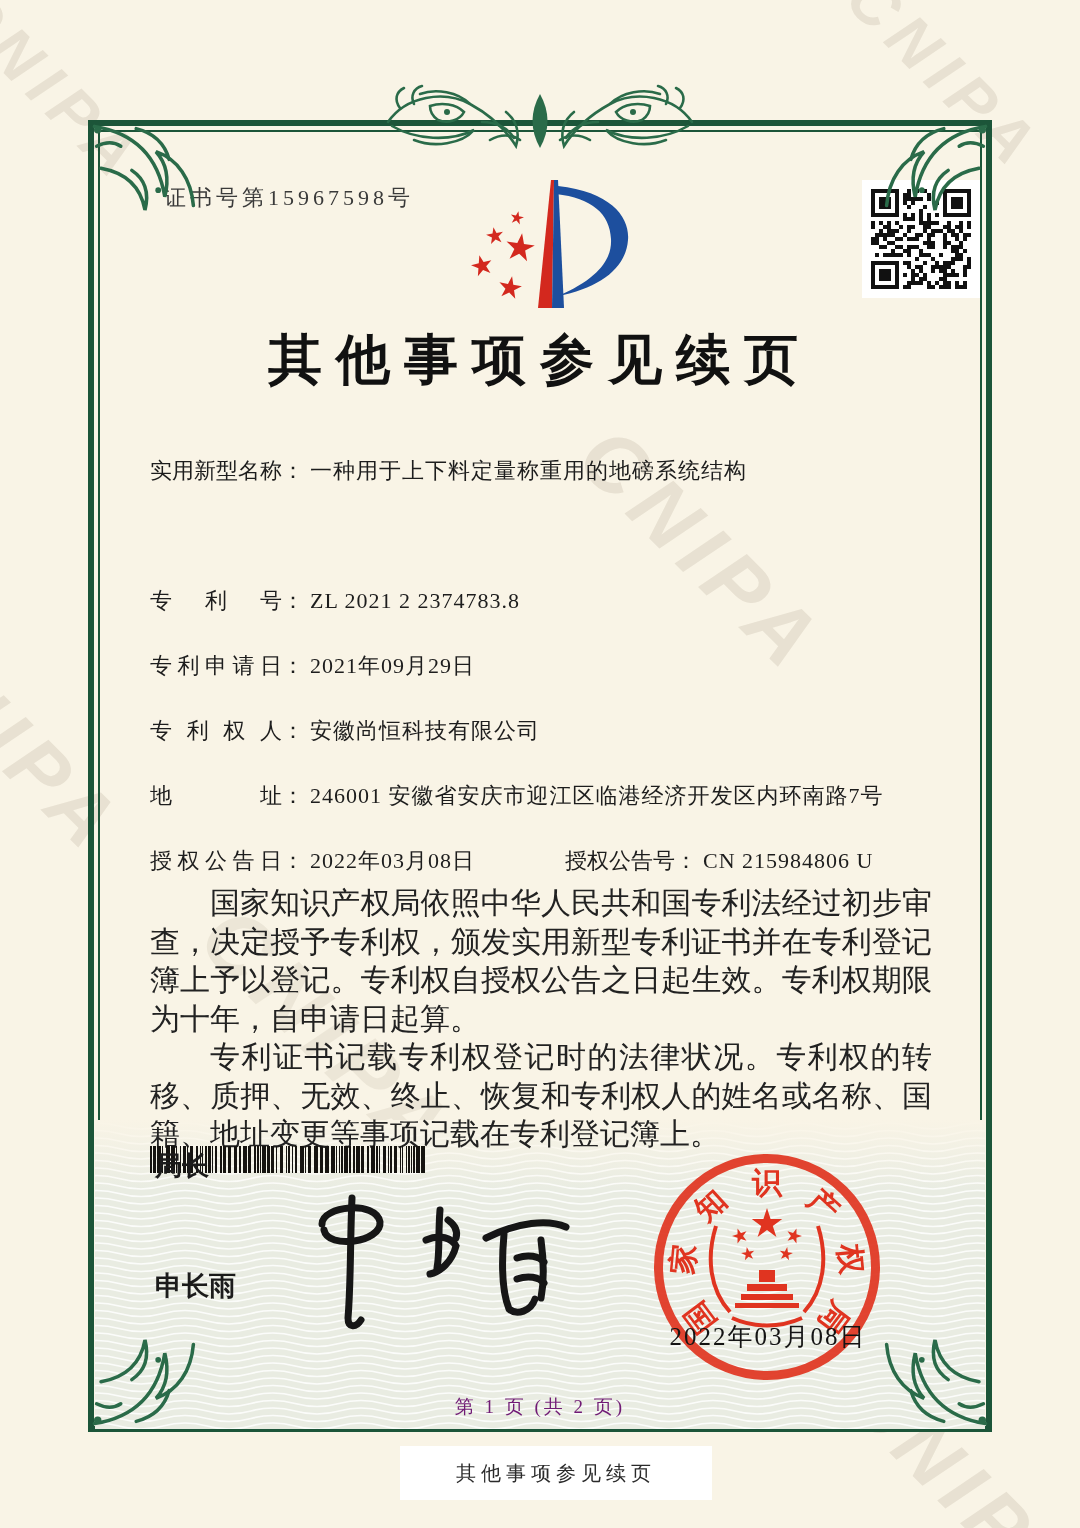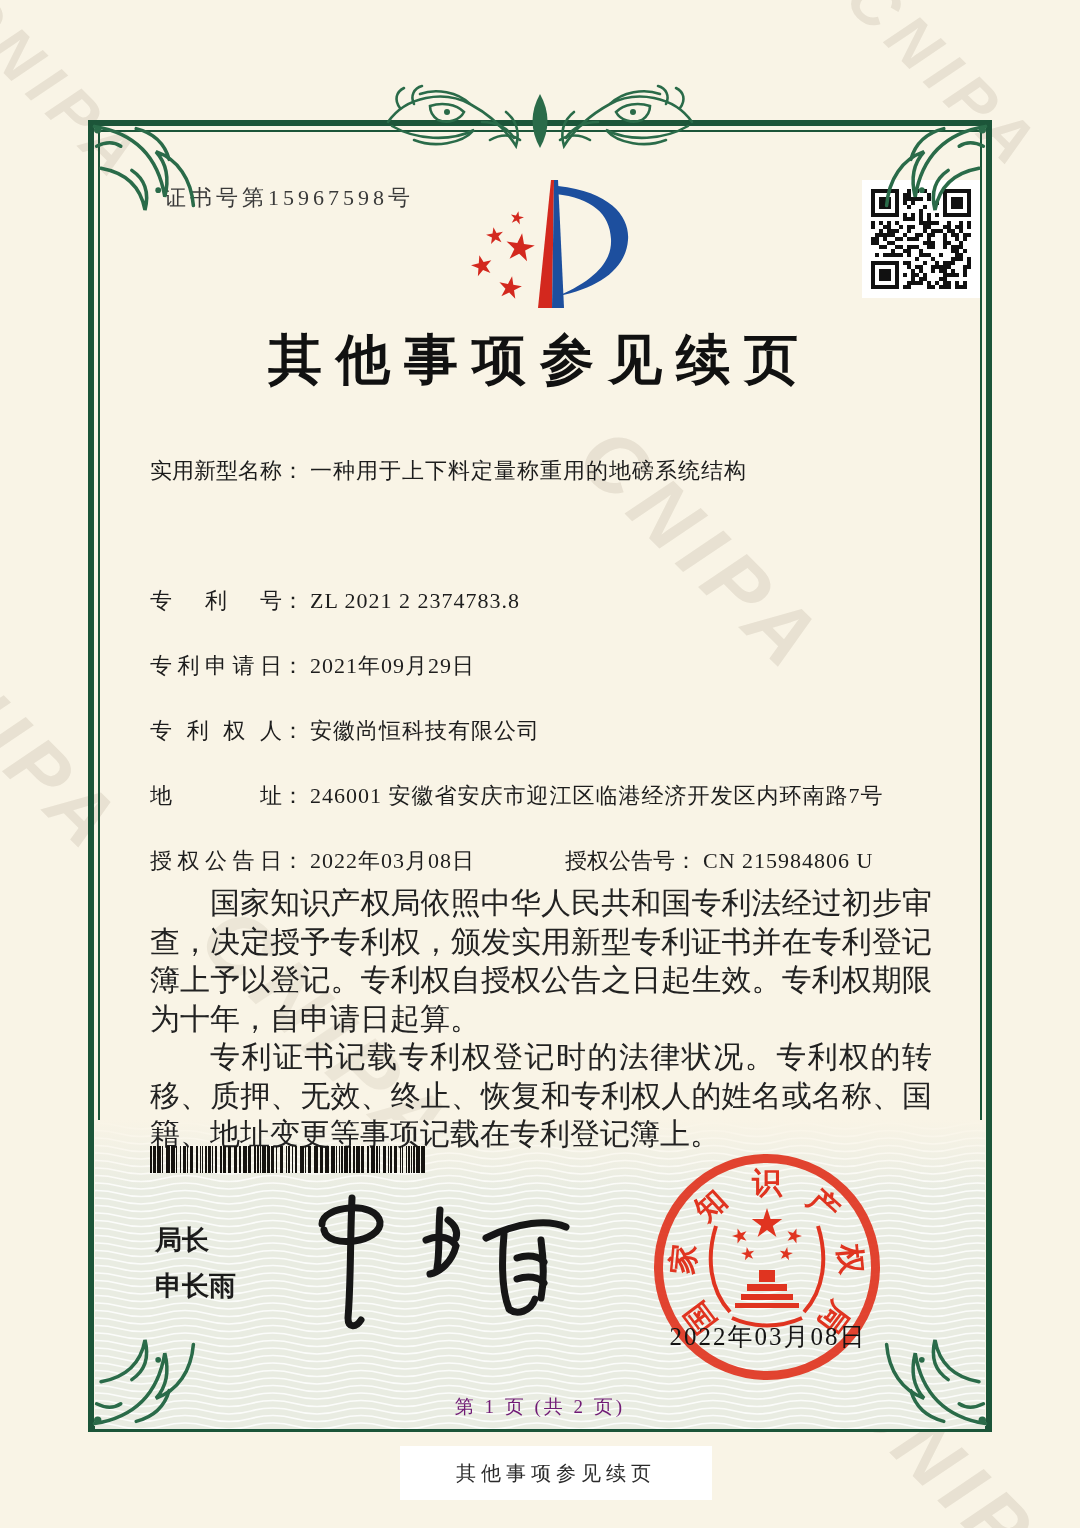--- a/index.html
+++ b/index.html
@@ -47,21 +47,21 @@
   .fvalue{margin-left:6px;letter-spacing:1px;}
   .grant2{position:absolute;left:415px;top:0;}
 
   
   .bodytext{position:absolute;left:150px;top:884px;width:782px;font-size:30px;
             line-height:38.5px;color:#222;text-align:justify;z-index:2;}
   .bodytext p{margin:0;text-indent:2em;}
 
   
   .barcode{position:absolute;left:150px;top:1146px;z-index:2;}
-  .sig-title{position:absolute;left:155px;top:1222px;font-size:27px;font-weight:700;
+  .sig-title{position:absolute;left:155px;top:1148px;font-size:27px;font-weight:700;
              color:#1b1b1b;font-family:"Liberation Sans","DejaVu Sans",sans-serif;z-index:2;}
   .sig-name{position:absolute;left:155px;top:1268px;font-size:27px;font-weight:700;
             color:#1b1b1b;font-family:"Liberation Sans","DejaVu Sans",sans-serif;z-index:2;}
   .signature{position:absolute;left:290px;top:1182px;z-index:2;}
 
   .seal{position:absolute;left:654px;top:1154px;width:226px;height:226px;z-index:4;}
   .seal-ring{position:absolute;left:0;top:0;width:226px;height:226px;border:9px solid #e03420;
              border-radius:50%;box-sizing:border-box;opacity:.92;}
   .seal-char{position:absolute;left:50%;top:50%;width:36px;height:36px;margin:-18px 0 0 -18px;
              text-align:center;line-height:36px;font-size:30px;font-weight:700;color:#e03420;}

